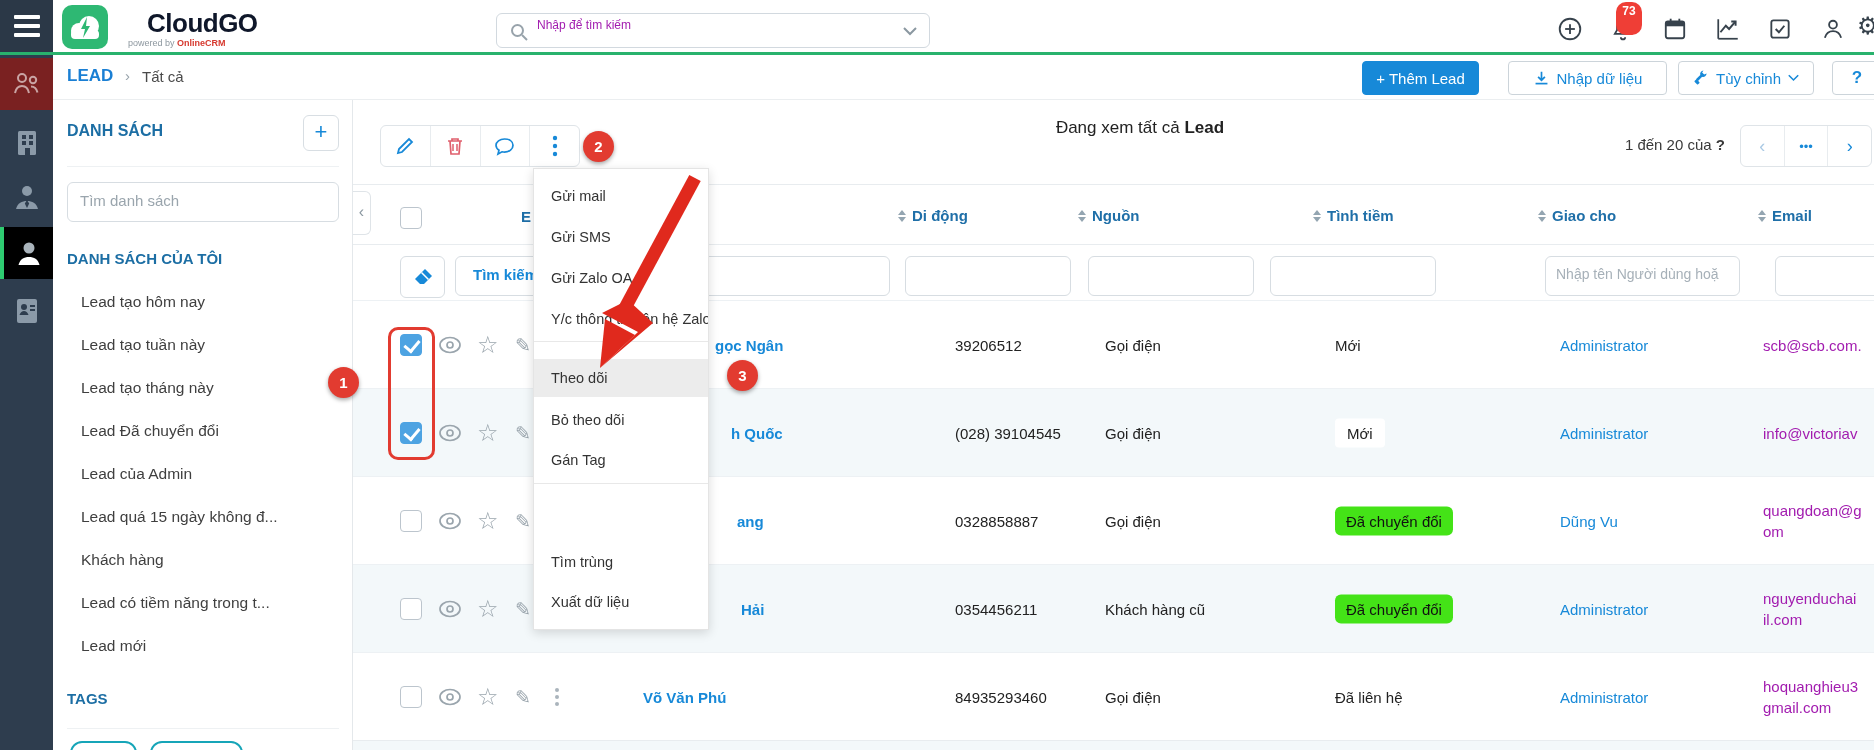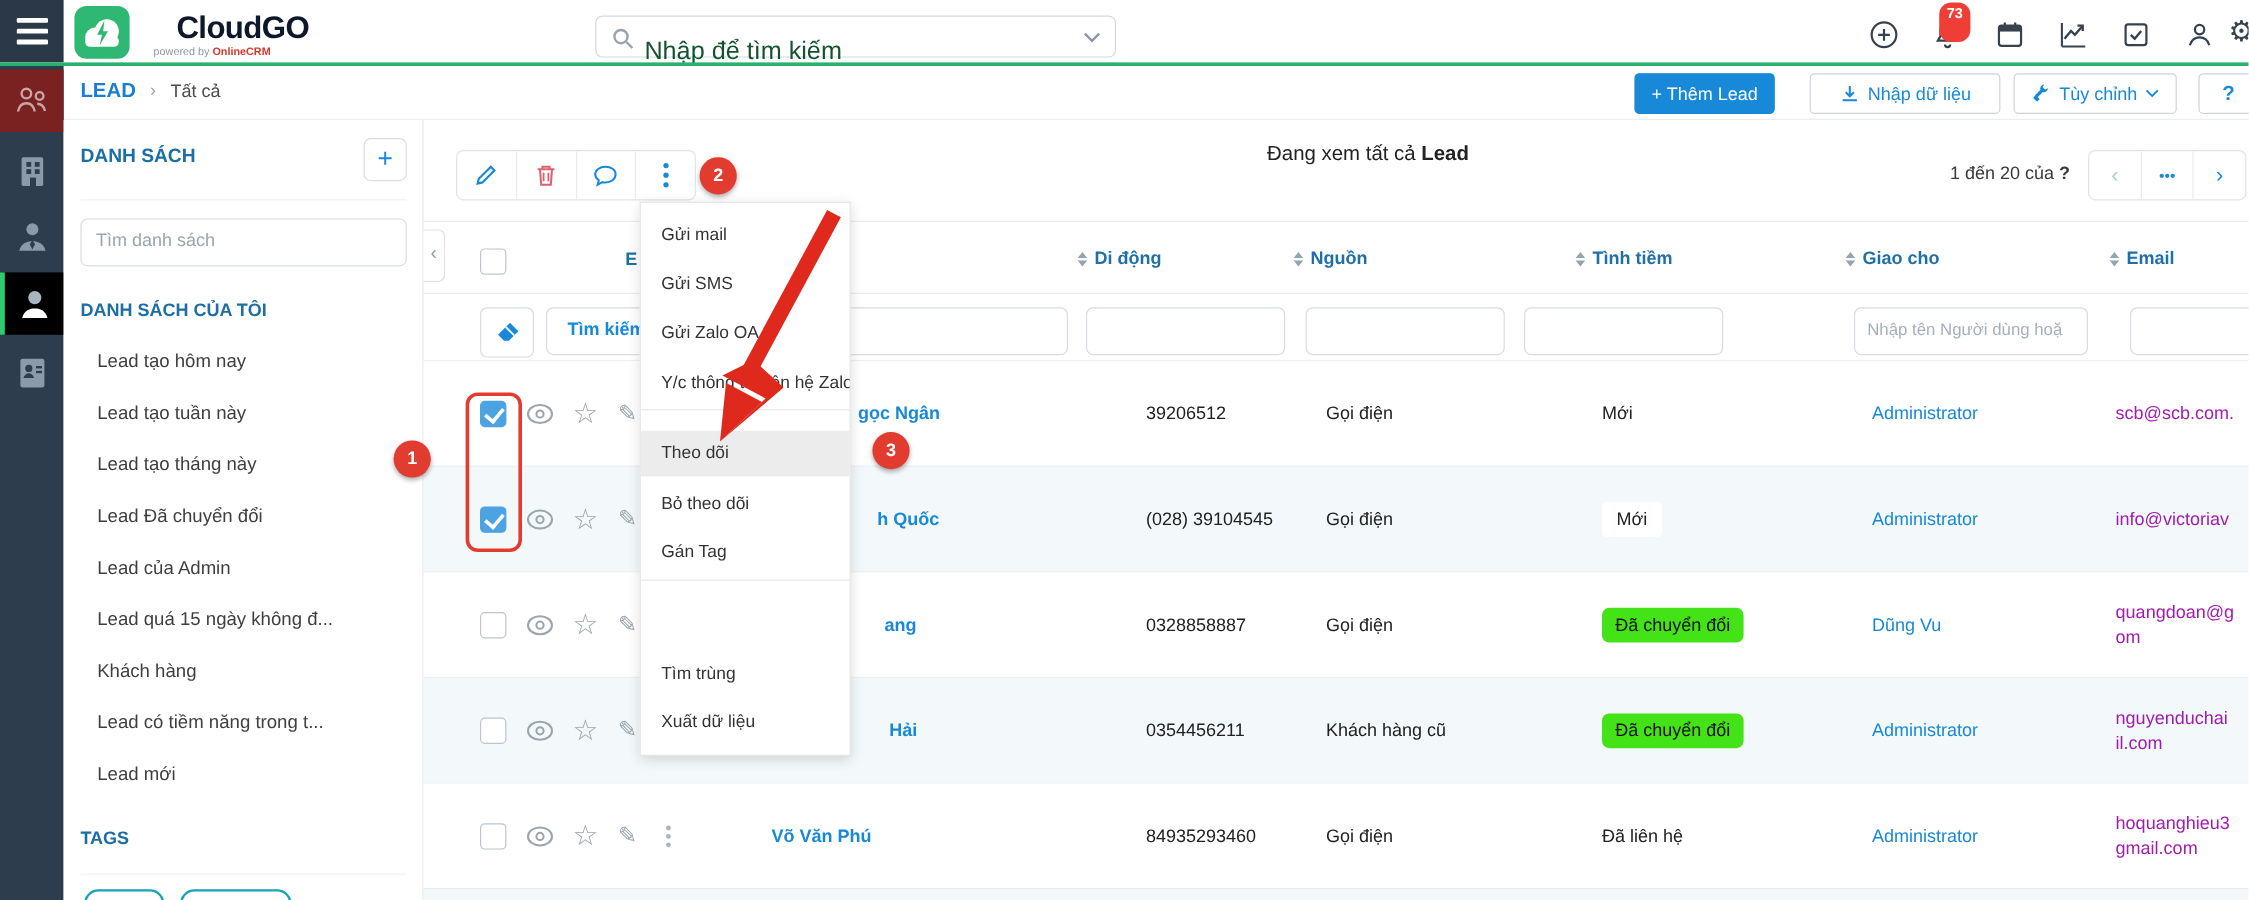--- a/index.html
+++ b/index.html
@@ -10,21 +10,21 @@
   
   #topbar{position:absolute;left:0;top:0;width:1874px;height:52px;background:#fff;}
   #greenline{position:absolute;left:0;top:52px;width:1874px;height:3px;background:#29b26d;}
   #hamb{position:absolute;left:0;top:0;width:53px;height:52px;background:#2b3847;display:flex;flex-direction:column;justify-content:center;align-items:center;gap:5px;cursor:pointer;}
   #hamb span{display:block;width:26px;height:4px;background:#fff;border-radius:1px;}
   #logoicon{position:absolute;left:62px;top:5px;width:46px;height:44px;border-radius:10px;background:#2eb873;}
   #brand{position:absolute;left:118px;top:8px;font-size:26px;font-weight:bold;color:#0f172a;letter-spacing:-0.5px;margin-left:29px;}
   #brandsub{position:absolute;left:128px;top:38px;font-size:9px;color:#8d979f;}
   #brandsub b{color:#d6382e;}
   #gsearch{position:absolute;left:496px;top:13px;width:434px;height:35px;border:1px solid #d2d9df;border-radius:6px;box-sizing:border-box;background:#fff;}
-  #gsearch .ph{position:absolute;left:40px;top:17px;font-size:21px;color:#14532d;}
+  #gsearch .ph{position:absolute;left:40px;top:4px;font-size:12px;color:#a21caf;}
   .topicon{position:absolute;top:16px;width:26px;height:26px;color:#37424c;}
   #notifbadge{position:absolute;left:1616px;top:2px;min-width:26px;height:33px;background:#ef3e36;border-radius:10px;color:#fff;font-size:12px;font-weight:bold;text-align:center;line-height:19px;padding:0 3px;box-sizing:border-box;}
   #gearglyph{position:absolute;left:1857px;top:12px;font-size:24px;color:#37424c;}
   
   #crumbbar{position:absolute;left:0;top:55px;width:1874px;height:45px;background:#fff;border-bottom:1px solid #ebeef0;box-sizing:border-box;}
   .btn{position:absolute;height:34px;border-radius:4px;box-sizing:border-box;font-size:15px;display:flex;align-items:center;justify-content:center;gap:7px;cursor:pointer;}
   .btn.primary{background:#1789d8;color:#fff;border:1px solid #1789d8;}
   .btn.light{background:#fff;color:#1789d8;border:1px solid #ccd4da;}
   
   #rail{position:absolute;left:0;top:55px;width:53px;height:695px;background:#2e3d4e;}

